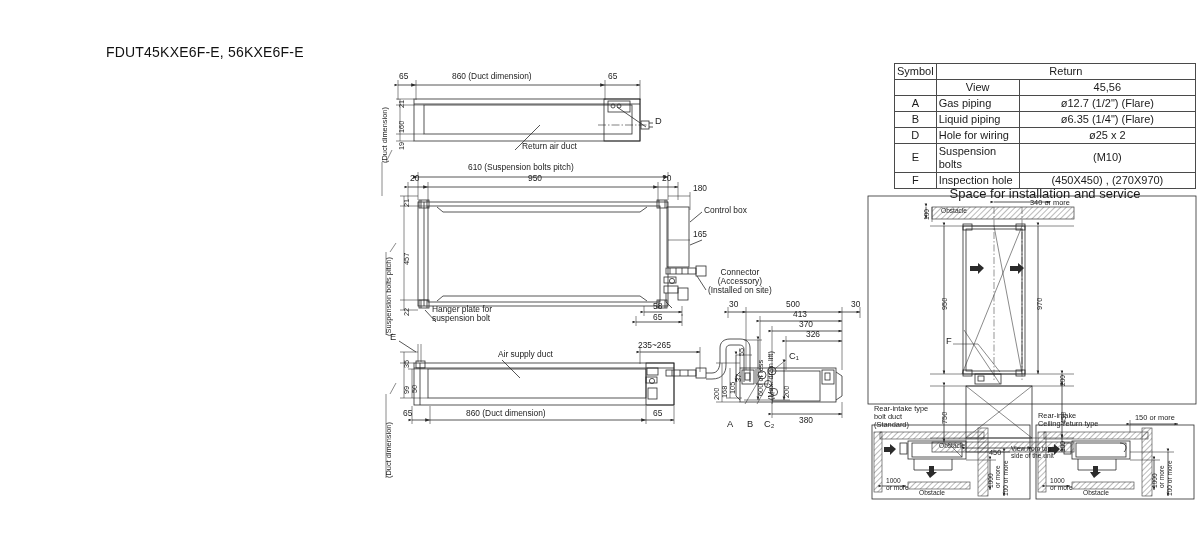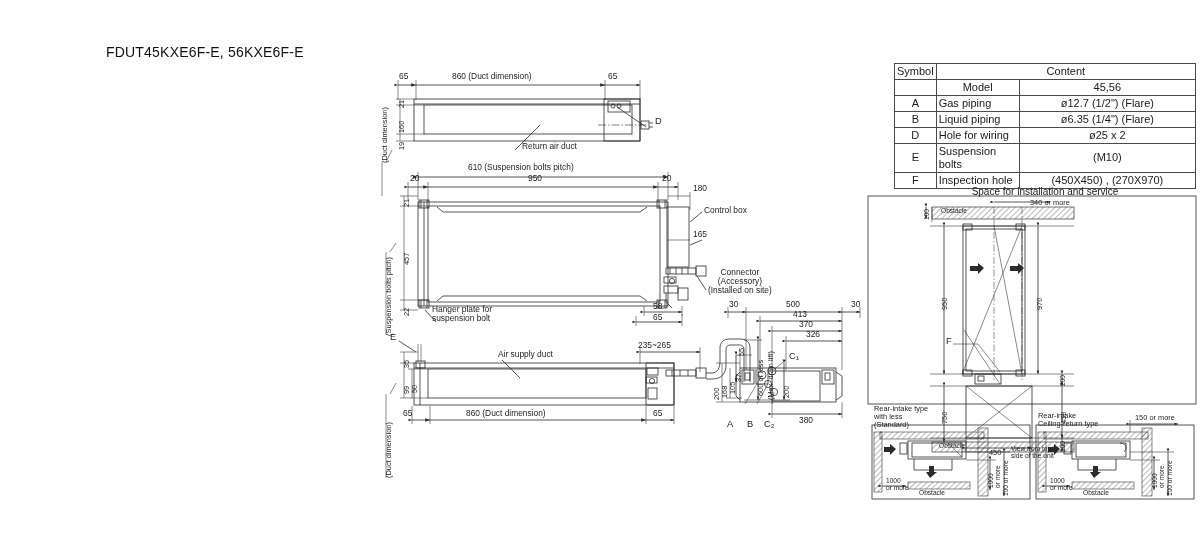--- a/index.html
+++ b/index.html
@@ -13,21 +13,21 @@
   .lbl.xs{font-size:6.6px;}
   .lbl.m{font-size:9.3px;}
   .vt{transform-origin:0 0;transform:rotate(-90deg);}
   
   #spec-table{position:absolute;left:894px;top:63px;width:302px;border-collapse:collapse;
               font-size:11px;color:#1a1a1a;}
   #spec-table td{border:.8px solid #4a4a4a;padding:1px 2px;line-height:1.18;}
   #spec-table td.sym{width:30px;text-align:center;}
   #spec-table td.desc{width:78px;text-align:left;}
   #spec-table td.cont{text-align:center;}
-  .sec-cap{position:absolute;left:894px;top:186px;width:302px;text-align:center;font-size:10px;}
+  .sec-cap{position:absolute;left:894px;top:186px;width:302px;text-align:center;font-size:13px;}
 </style>
 </head>
 <body>
 
 <div class="abs ttl">FDUT45KXE6F-E, 56KXE6F-E</div>
 
 <svg width="1200" height="549" viewBox="0 0 1200 549">
   <defs>
     <pattern id="hatch" width="5" height="5" patternTransform="rotate(45)" patternUnits="userSpaceOnUse">
       <line x1="0" y1="0" x2="0" y2="5" stroke="#3a3a3a" stroke-width="0.8"></line>
@@ -428,25 +428,25 @@
 <div class="lbl s vt" style="left:713px;top:400px;">200</div>
 <div class="lbl m" style="left:789px;top:352px;">C₁</div>
 <div class="lbl m" style="left:727px;top:420px;">A</div>
 <div class="lbl m" style="left:747px;top:420px;">B</div>
 <div class="lbl m" style="left:764px;top:420px;">C₂</div>
 
 <table id="spec-table">
   <tbody>
     <tr>
       <td class="sym">Symbol</td>
-      <td class="cont" colspan="2">Content</td>
+      <td class="cont" colspan="2">Return</td>
     </tr>
     <tr>
       <td class="sym"></td>
-      <td class="desc" style="text-align:center">Model</td>
+      <td class="desc" style="text-align:center">View</td>
       <td class="cont">45,56</td>
     </tr>
     <tr>
       <td class="sym">A</td>
       <td class="desc">Gas piping</td>
       <td class="cont">ø12.7 (1/2") (Flare)</td>
     </tr>
     <tr>
       <td class="sym">B</td>
       <td class="desc">Liquid piping</td>
@@ -481,21 +481,21 @@
 <div class="lbl s vt" style="left:941px;top:424px;">750</div>
 <div class="lbl s vt" style="left:1060px;top:424px;">450</div>
 <div class="lbl s" style="left:989px;top:449px;">450</div>
 <div class="lbl xs vt" style="left:1060px;top:452px;">100</div>
 <div class="lbl xs" style="left:939px;top:443px;">Obstacle</div>
 <div class="lbl m" style="left:946px;top:337px;">F</div>
 <div class="lbl xs" style="left:1011px;top:446px;white-space:pre;">View from top
 side of the unit</div>
 
 <div class="lbl s" style="left:874px;top:405px;white-space:pre;">Rear-intake type
-with less
+bolt duct
 (Standard)</div>
 <div class="lbl xs" style="left:886px;top:478px;white-space:pre;">1000
 or more</div>
 <div class="lbl xs vt" style="left:988px;top:488px;white-space:pre;">1000
 or more</div>
 <div class="lbl xs vt" style="left:1003px;top:496px;">100 or more</div>
 <div class="lbl xs" style="left:919px;top:490px;">Obstacle</div>
 
 <div class="lbl s" style="left:1038px;top:412px;white-space:pre;">Rear-intake
 Ceiling-return type</div>

